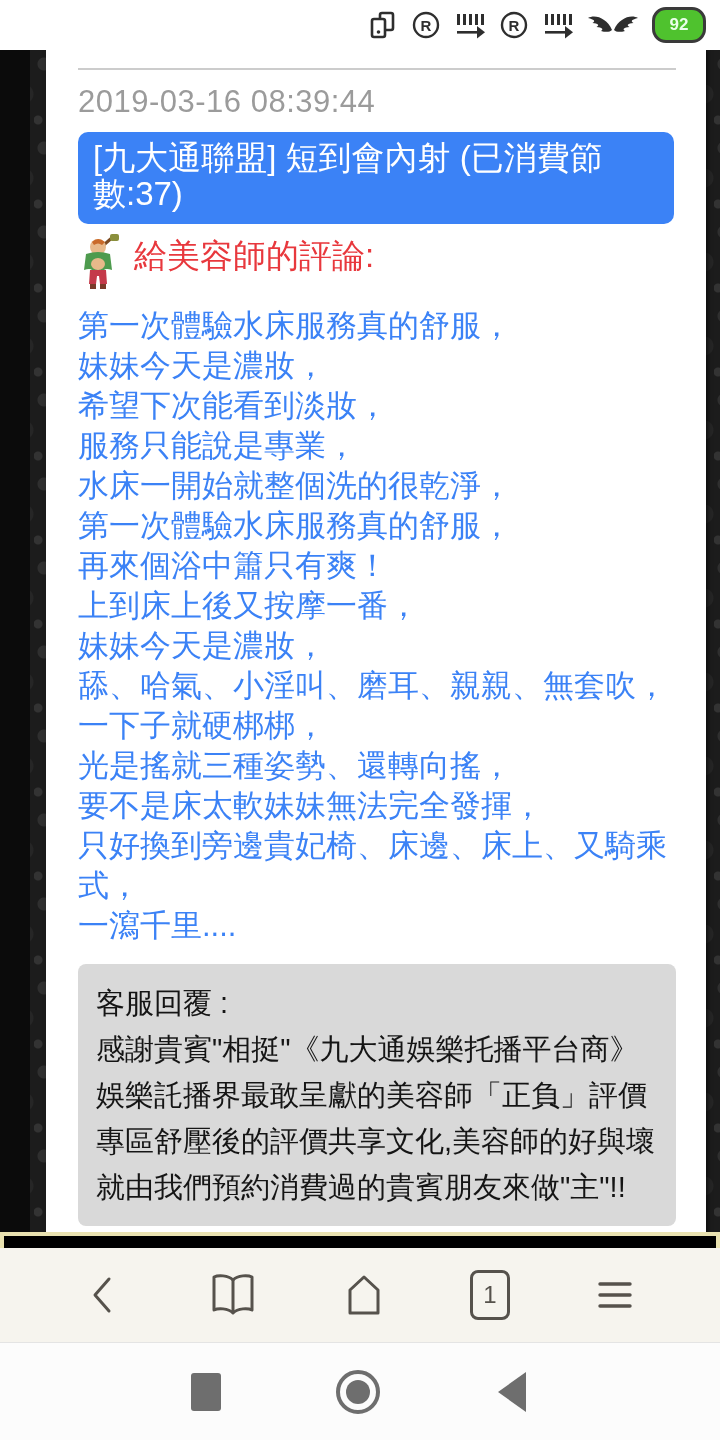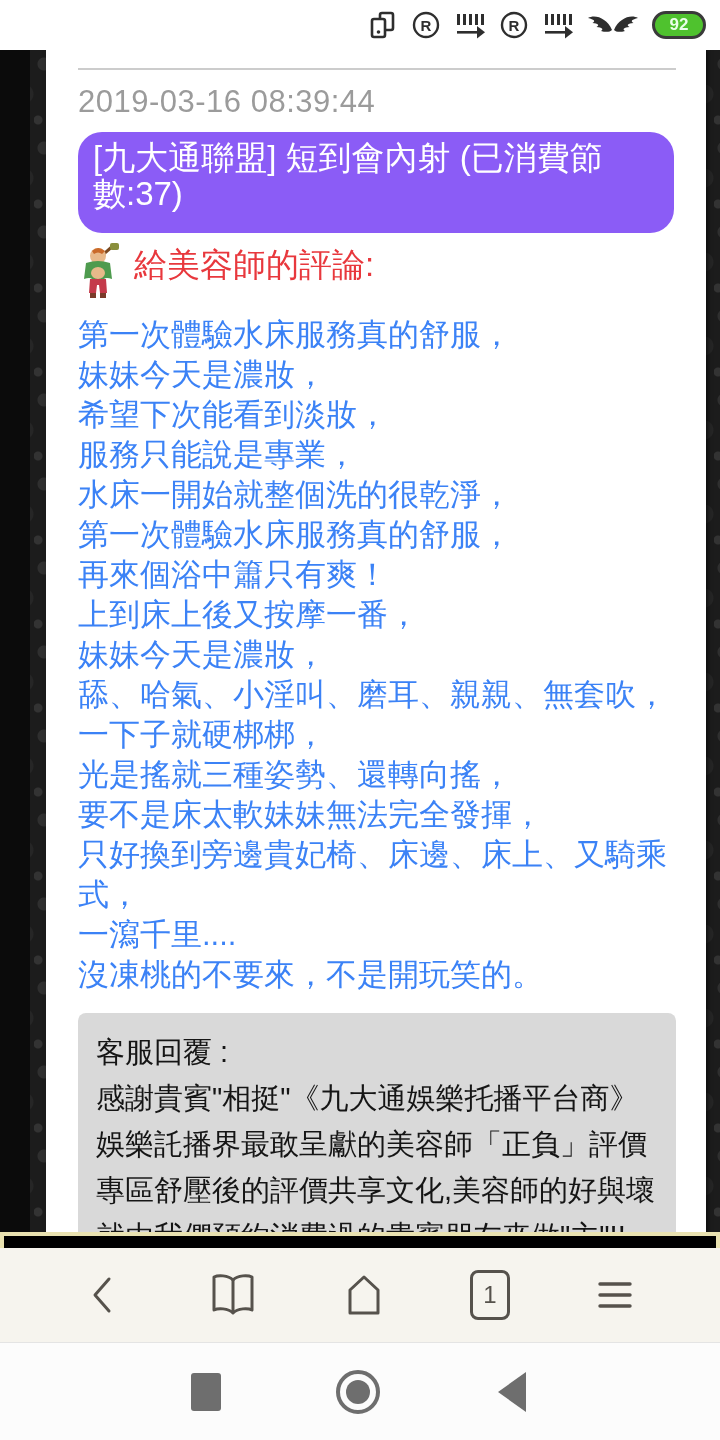--- a/index.html
+++ b/index.html
@@ -10,21 +10,21 @@
     margin:0 auto;
   }
   
   .status-bar {
     position:absolute; top:0; left:0; width:720px; height:50px;
     background:#fff; display:flex; align-items:center; justify-content:flex-end;
     gap:13px; padding:0 14px; z-index:10;
   }
   .sicon { display:flex; align-items:center; color:#2e2e2e; }
   .battery {
-    width:54px; height:28px; border:3px solid #3a3a3a; border-radius:14px;
+    width:54px; height:36px; border:3px solid #3a3a3a; border-radius:14px;
     background:#4fc22e; color:#eaffea; font-size:17px; font-weight:bold;
     display:flex; align-items:center; justify-content:center;
   }
   
   .page {
     position:absolute; top:50px; left:0; width:720px; height:1197px;
     background-color:#1c1c1c;
     background-image:
       radial-gradient(circle at 10px 14px, #2f2f2f 6px, rgba(0,0,0,0) 7px),
       radial-gradient(circle at 24px 44px, #262626 9px, rgba(0,0,0,0) 10px),
@@ -37,22 +37,22 @@
   }
   
   .content {
     position:absolute; left:46px; top:0; width:660px; height:1197px;
     background:#fff; padding:16px 30px 0 32px; overflow:hidden;
     box-shadow:2px 0 4px rgba(0,0,0,.6);
   }
   .top-rule { border:none; border-top:2px solid #ccc; margin:2px 0 14px 0; }
   .post-date { color:#9b9b9b; font-size:31px; letter-spacing:.5px; margin-bottom:12px; }
   .title-pill {
-    display:inline-block; background:#8b5cf6; color:#fff; font-size:33px;
-    padding:8px 15px 20px 15px; border-radius:24px; line-height:1.1;
+    display:inline-block; background:#3b82f6; color:#fff; font-size:33px;
+    padding:8px 15px 11px 15px; border-radius:10px; line-height:1.1;
     margin-bottom:8px; max-width:596px;
   }
   .reviewer-row { display:flex; gap:12px; margin:2px 0 14px 0; }
   .mascot { width:44px; height:58px; flex:0 0 auto; }
   .reviewer-label { color:#e8383d; font-size:33px; }
   .review-body { color:#3b82f6; font-size:31px; line-height:40px; }
   .reply-box {
     background:#d9d9d9; border-radius:8px; margin-top:18px;
     padding:16px 18px; color:#151515; font-size:29px; line-height:46px;
   }
@@ -174,21 +174,20 @@
         <div>第一次體驗水床服務真的舒服，</div>
         <div>再來個浴中簫只有爽！</div>
         <div>上到床上後又按摩一番，</div>
         <div>妹妹今天是濃妝，</div>
         <div>舔、哈氣、小淫叫、磨耳、親親、無套吹，</div>
         <div>一下子就硬梆梆，</div>
         <div>光是搖就三種姿勢、還轉向搖，</div>
         <div>要不是床太軟妹妹無法完全發揮，</div>
         <div>只好換到旁邊貴妃椅、床邊、床上、又騎乘式，</div>
         <div>一瀉千里....</div>
-        <div>沒凍桃的不要來，不是開玩笑的。</div>
       </div>
 
       <div class="reply-box">
         <div>客服回覆 :</div>
         <div>感謝貴賓"相挺"《九大通娛樂托播平台商》娛樂託播界最敢呈獻的美容師「正負」評價專區舒壓後的評價共享文化,美容師的好與壞就由我們預約消費過的貴賓朋友來做"主"!!</div>
       </div>
     </div>
 
     <div class="site-nav">
       <div class="site-nav-item">

